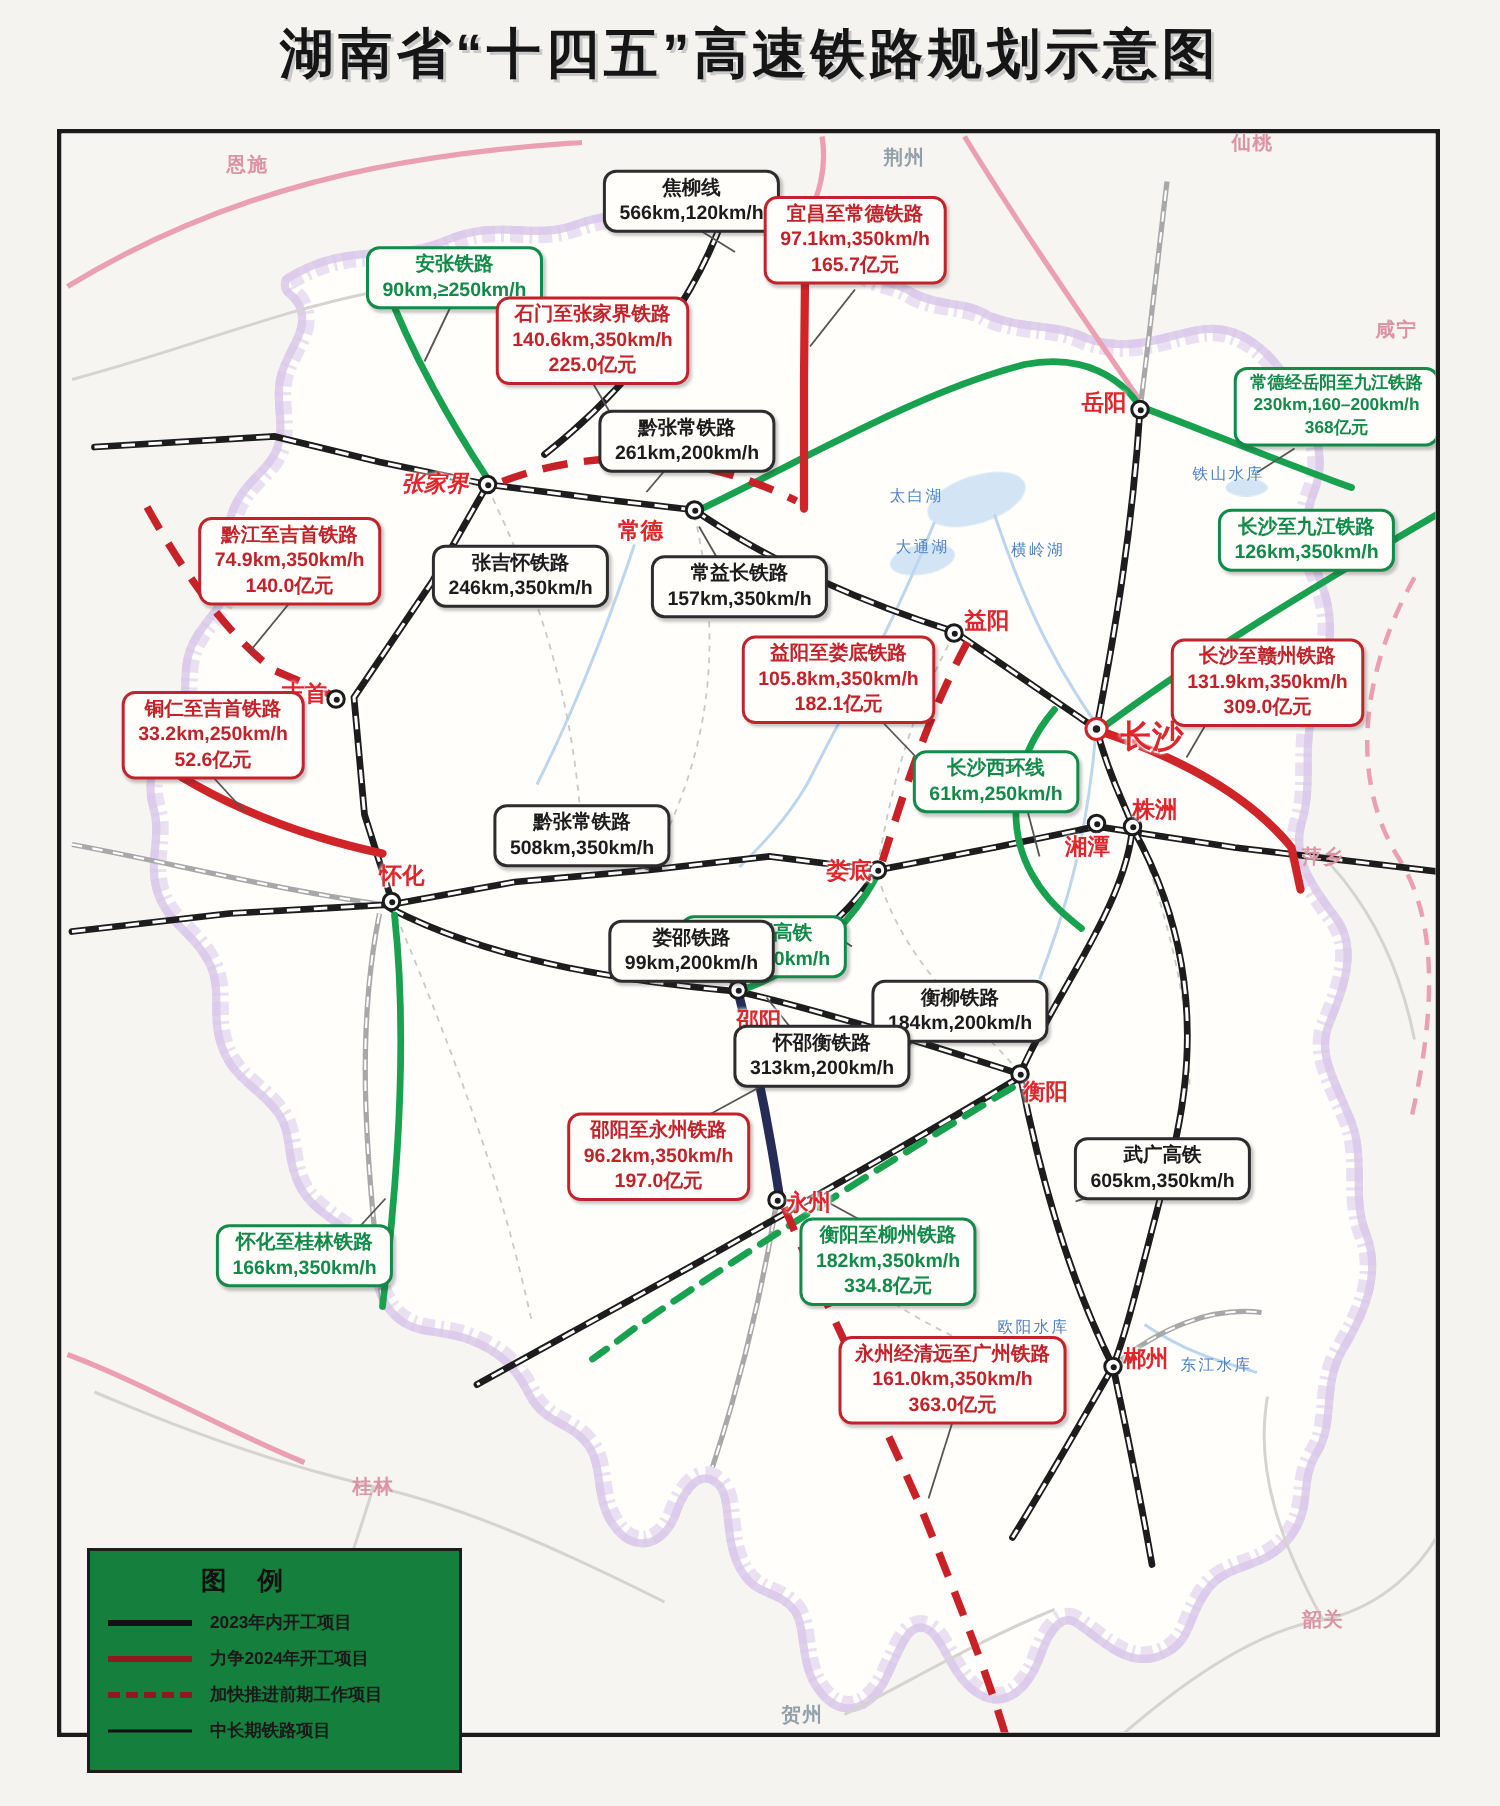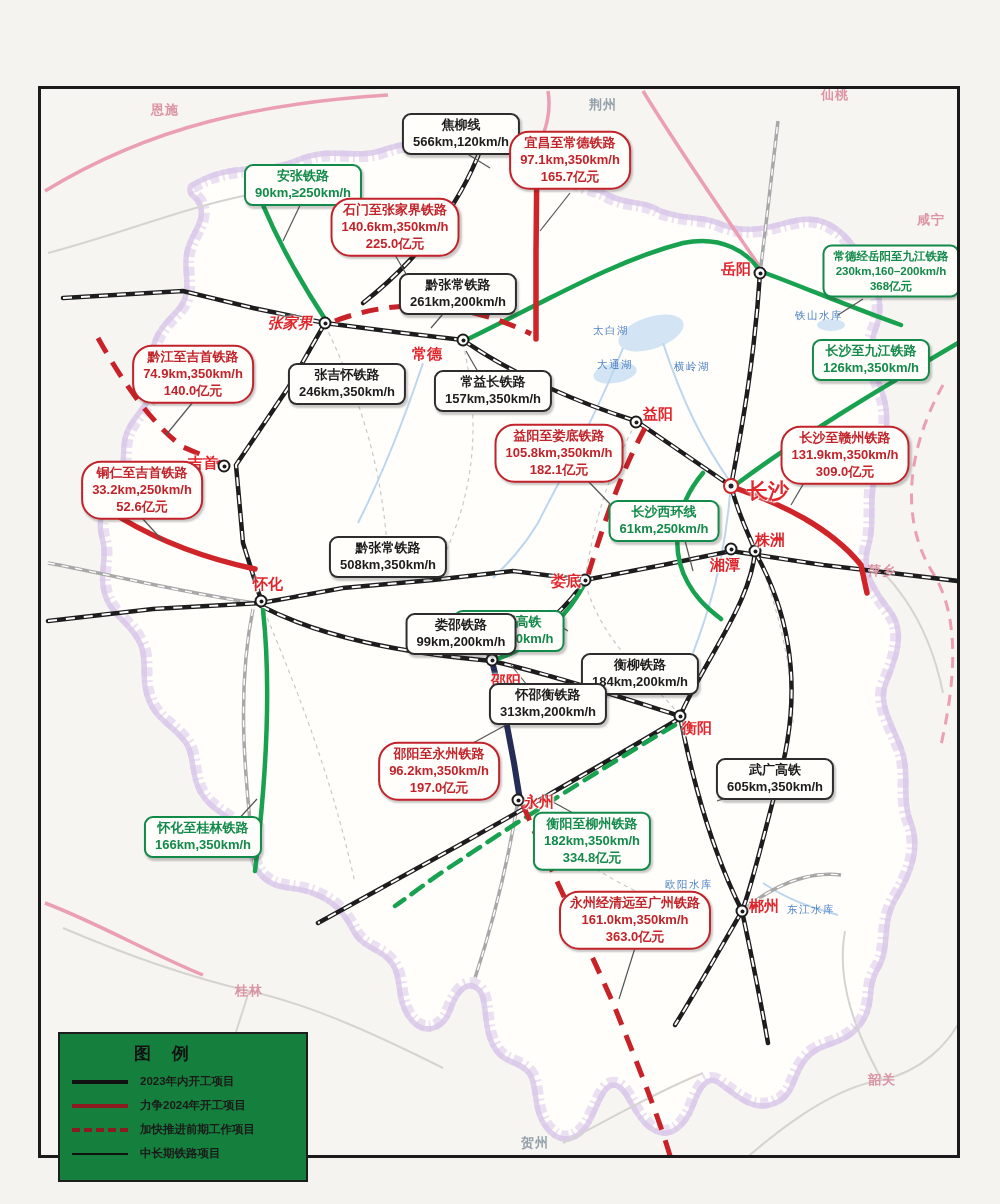--- a/index.html
+++ b/index.html
@@ -9,21 +9,21 @@
     color:#151515;letter-spacing:3px;text-shadow:2px 2px 0 #c9c9c9;}
   .map-frame{position:absolute;left:38px;top:86px;width:922px;height:1072px;border:3px solid #1b1b1b;
     background:#faf9f6;overflow:hidden;box-sizing:border-box;}
   .plane{position:absolute;left:-38px;top:-86px;width:1000px;height:1204px;}
   .plane svg{position:absolute;left:0;top:0;}
   
   .rail-label{position:absolute;transform:translate(-50%,-50%);background:#fffefb;border:2px solid #222;
     border-radius:9px;padding:2px 9px;text-align:center;font-weight:700;font-size:13px;line-height:1.3;
     white-space:nowrap;box-shadow:1.5px 2px 2px rgba(40,40,40,.25);z-index:30;}
   .lab-black{color:#1c1c1c;border-color:#2d2d2d;}
-  .lab-red{color:#c2232a;border-color:#c2232a;border-radius:20px;}
+  .lab-red{color:#c2232a;border-color:#c2232a;}
   .lab-green{color:#128a4a;border-color:#128a4a;}
   .city-name{position:absolute;transform:translate(-50%,-50%);font-weight:900;color:#e0262b;
     text-shadow:0 0 3px #fff,0 0 3px #fff,1px 1px 0 #fff;z-index:25;white-space:nowrap;}
   .city-dot{position:absolute;transform:translate(-50%,-50%);width:9px;height:9px;border:2px solid #1c1c1c;
     background:#fff;border-radius:50%;z-index:24;}
   .city-dot::after{content:"";position:absolute;left:50%;top:50%;transform:translate(-50%,-50%);
     width:4px;height:4px;background:#1c1c1c;border-radius:50%;}
   .city-dot.major{width:12px;height:12px;border-color:#cf2428;}
   .city-dot.major::after{width:5px;height:5px;background:#222;}
   .nb-name{position:absolute;transform:translate(-50%,-50%);font-weight:700;font-size:13px;z-index:20;
@@ -40,20 +40,21 @@
   .legend-swatch{width:56px;margin-right:12px;border-top:4px solid #111;height:0;flex:none;}
   .legend-swatch.red-solid{border-color:#8d1a20;}
   .legend-swatch.red-dashed{border-top-style:dashed;border-color:#8d1a20;}
   .legend-swatch.black-thin{border-top-width:2.5px;}
   .legend-label{font-size:11.5px;font-weight:700;color:#191919;}
 </style>
 </head>
 <body>
 
 <div class="page">
+  <div class="map-title">湖南省“十四五”高速铁路规划示意图</div>
 
   <div class="map-frame">
     <div class="plane" id="plane">
 
       <svg width="1000" height="1204" viewBox="0 0 1000 1204">
 
         <rect x="0" y="0" width="1000" height="1204" fill="#f7f5f1"></rect>
 
         <g>
           <path id="hunan" d="M190,185 C230,160 260,175 295,160 C330,145 350,160 380,150 C420,135 440,150 470,145

